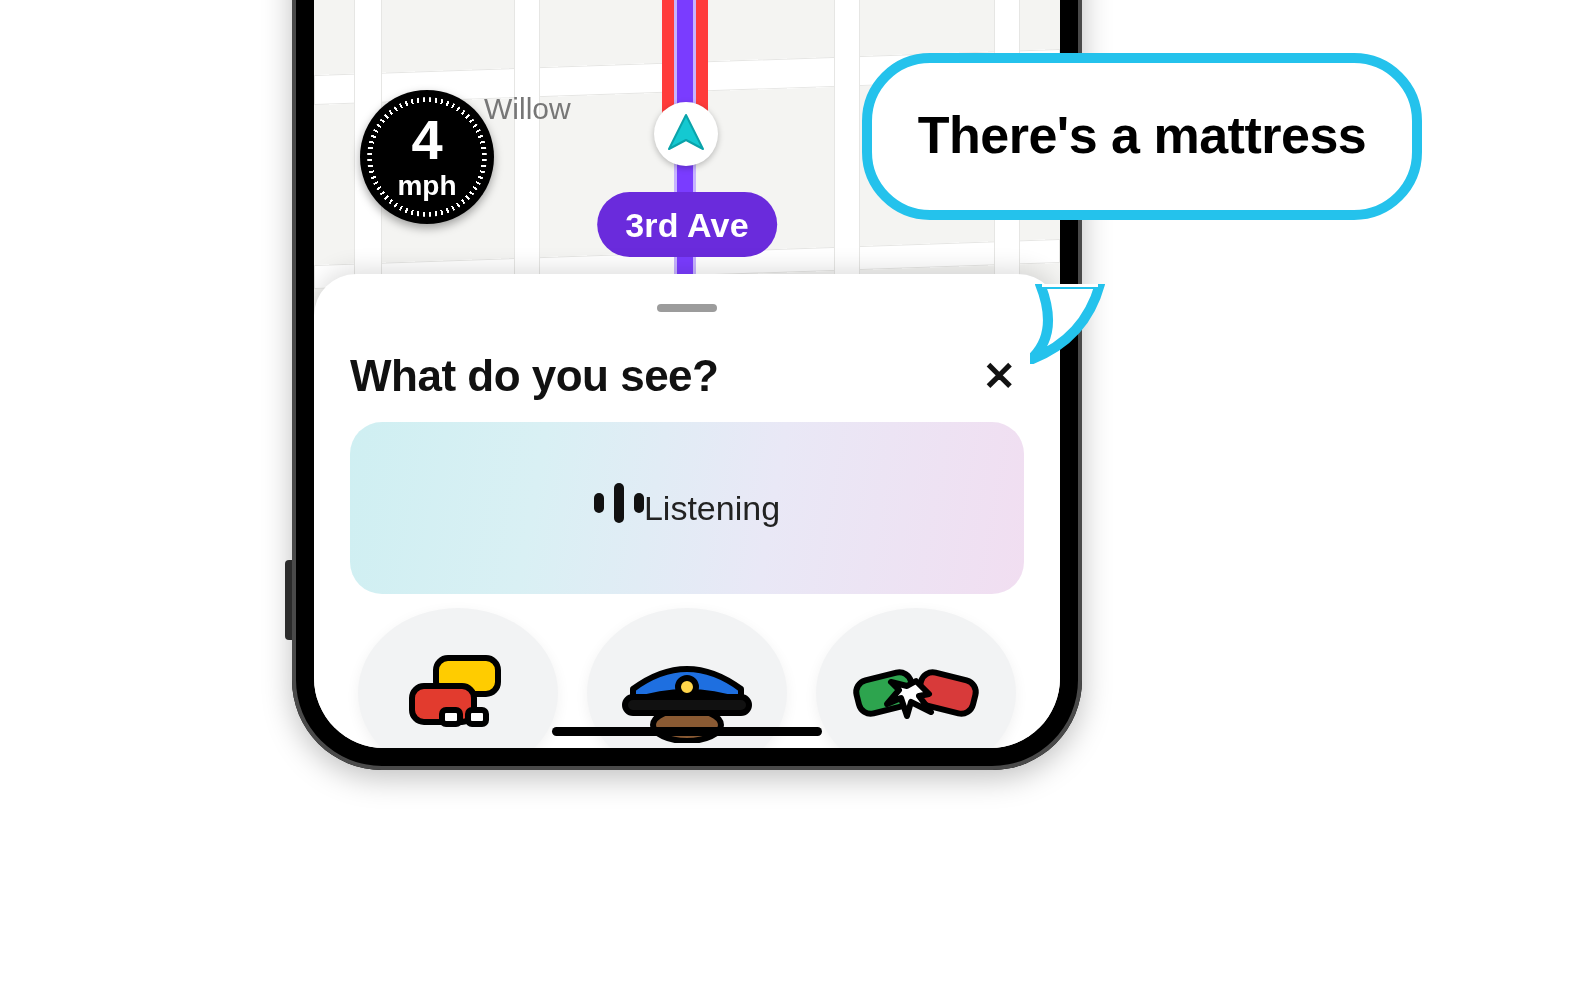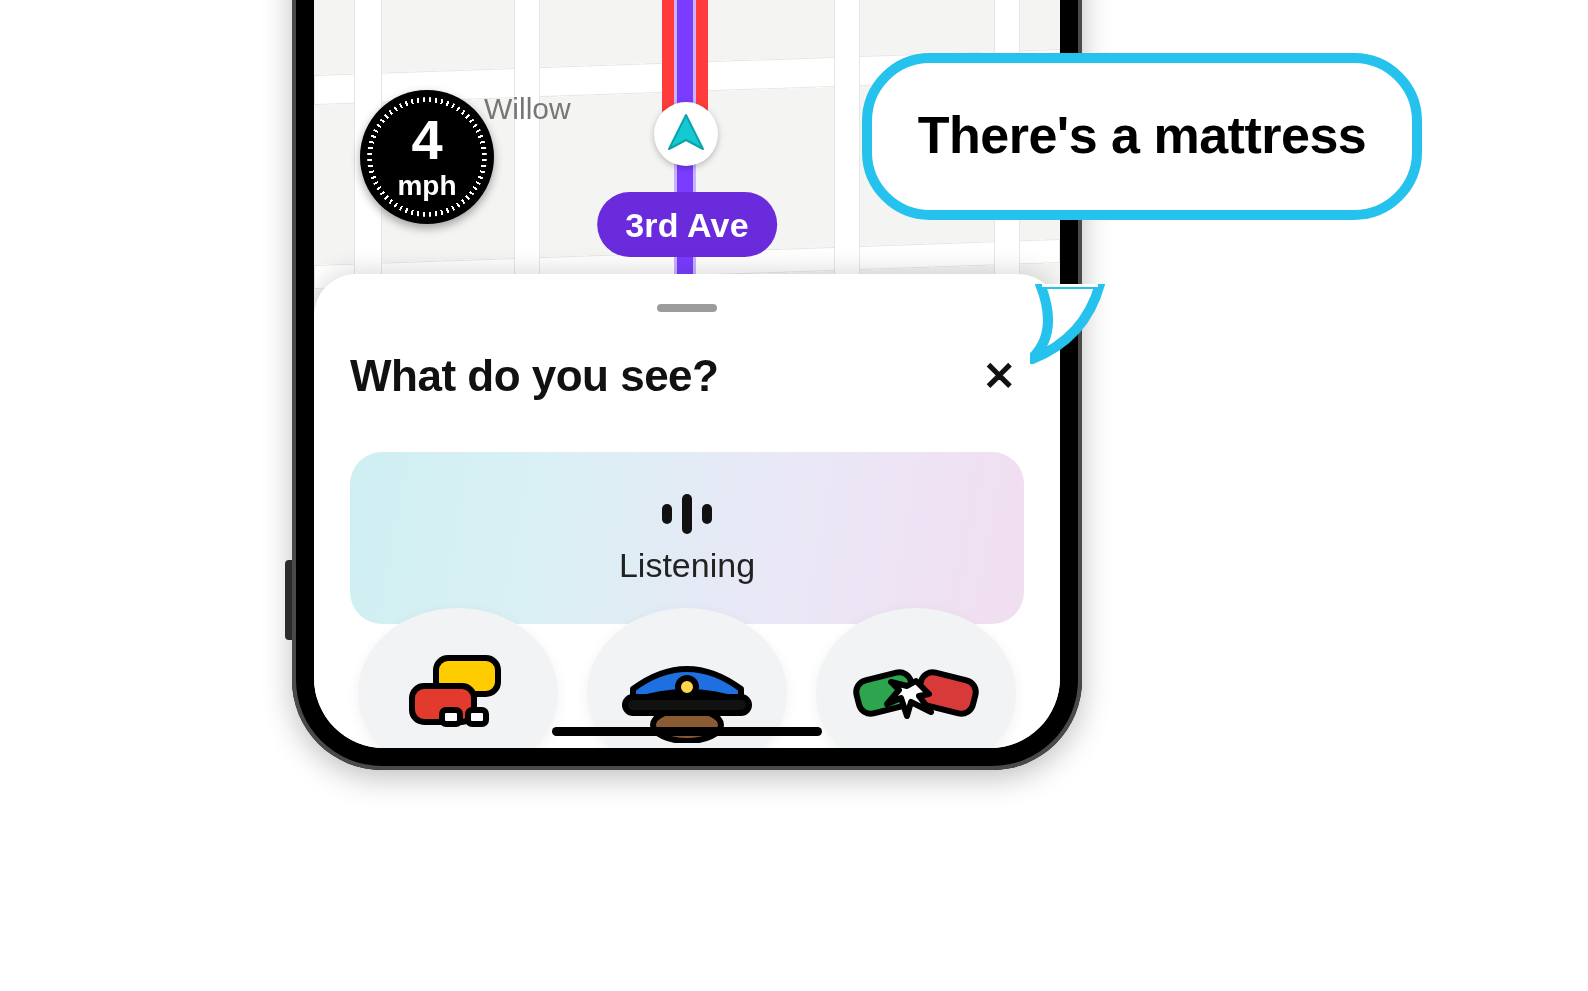--- a/index.html
+++ b/index.html
@@ -74,24 +74,24 @@
     background:#fff; border-radius: 42px 42px 0 0;
     box-shadow: 0 -6px 22px rgba(0,0,0,.12);
     padding: 24px 36px 0;
   }
   .grab { width:60px; height:8px; background:#9c9c9c; border-radius:6px; margin: 6px auto 38px; }
   .sheet-head { display:flex; align-items:center; justify-content:space-between; }
   .sheet-title { font-size:44px; font-weight:800; letter-spacing:-.5px; color:#111; }
   .close-x { font-size:40px; color:#111; cursor:pointer; padding:6px 8px; line-height:1; font-weight:600; }
 
   .listen {
-    margin-top: 50px;
+    margin-top: 20px;
     height: 172px; border-radius: 32px;
     background: linear-gradient(100deg, #cfeff2 0%, #d9f0f4 28%, #e9e8f6 62%, #f1def1 100%);
-    display:flex; flex-direction:column; align-items:center; justify-content:center;
+    display:flex; flex-direction:row; align-items:center; justify-content:center;
     cursor:pointer;
   }
   .listen .eq { display:flex; align-items:center; gap:10px; height:44px; margin-bottom:10px;}
   .listen .eq span { display:block; width:10px; background:#111; border-radius:6px; }
   .listen .eq span:nth-child(1){ height:20px;}
   .listen .eq span:nth-child(2){ height:40px;}
   .listen .eq span:nth-child(3){ height:20px;}
   .listen .lbl { font-size:34px; color:#222; font-weight:500; }
 
   

